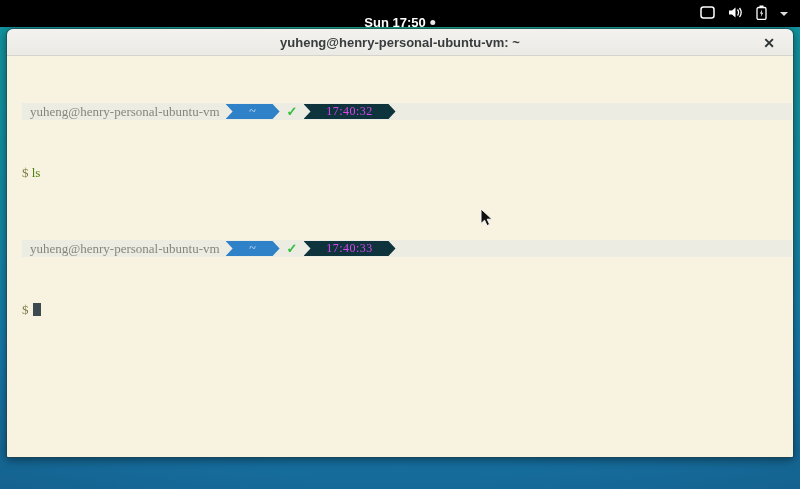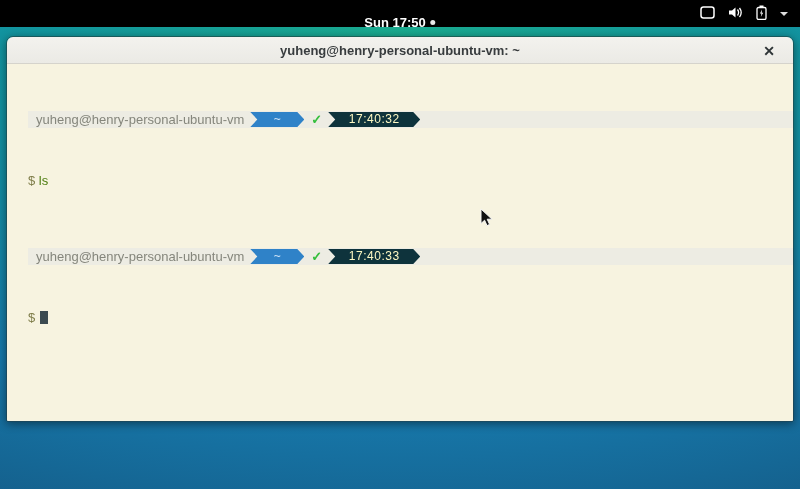--- a/index.html
+++ b/index.html
@@ -35,21 +35,21 @@
     display:flex; align-items:center; gap:13px; padding-right:4px;
   }
   .caret-down {
     width:0; height:0; border-left:4px solid transparent;
     border-right:4px solid transparent; border-top:5px solid #fff;
   }
   .caret-down.small { border-left-width:4px; border-right-width:4px; border-top-width:4px; border-top-color:#ddd; }
 
   
   .window {
-    position:absolute; left:6px; top:36px; width:788px; height:386px;
+    position:absolute; left:6px; top:28px; width:788px; height:430px;
     border-radius:7px 7px 2px 2px;
     box-shadow:0 2px 10px rgba(0,0,0,0.45);
     border:1px solid rgba(30,40,40,0.55);
     overflow:hidden; z-index:20;
     display:flex; flex-direction:column;
   }
   .titlebar {
     height:27px; background:linear-gradient(#f3f2ee,#ebeae5);
     border-bottom:1px solid #d5d3cc;
     display:flex; align-items:center; justify-content:center;
@@ -57,35 +57,35 @@
   }
   .title { font-size:13px; font-weight:700; color:#383c3e; }
   .closebtn {
     position:absolute; right:14px; top:4px; width:20px; height:20px;
     display:flex; align-items:center; justify-content:center;
     color:#2e3436; font-size:14px; font-weight:700; cursor:pointer;
   }
 
   .term {
     flex:1; background:#f7f3e0;
-    font-family:Liberation Sans, sans-serif;
+    font-family:Liberation Serif, serif;
     font-size:13px; line-height:15px;
-    padding:2px 0 0 21px; white-space:pre; position:relative;
+    padding:2px 0 0 15px; white-space:pre; position:relative;
   }
   .trow { height:15px; display:flex; align-items:center; }
   .trow.promptline { height:17px; background:#edece3; width:770px; }
   .p-user { color:#85867c; margin-left:8px; }
   .seg {
     display:inline-flex; align-items:center; justify-content:center;
     height:15px; font-size:12px; margin-left:6px;
     clip-path:polygon(0 0, calc(100% - 7px) 0, 100% 50%, calc(100% - 7px) 100%, 0 100%, 7px 50%);
   }
   .seg-path { background:#2f82c8; color:#cfe4f7; width:54px; }
   .checkmark { color:#35bf3c; font-weight:700; margin-left:7px; font-size:13px; }
-  .seg-time { background:#0e333c; color:#fef9c3; width:92px; letter-spacing:0.5px; }
+  .seg-time { background:#0e333c; color:#d946ef; width:92px; letter-spacing:0.5px; }
   .dollar { color:#7f7d4a; }
   .cmd { color:#4d7c0f; }
   .dirs { color:#21a49c; font-weight:700; }
   .block-cursor {
     display:inline-block; width:8px; height:13px; background:#3c4a50;
     margin-left:1px; vertical-align:middle;
   }
 
   .pointer { position:absolute; left:480px; top:208px; z-index:40; }
 </style>

